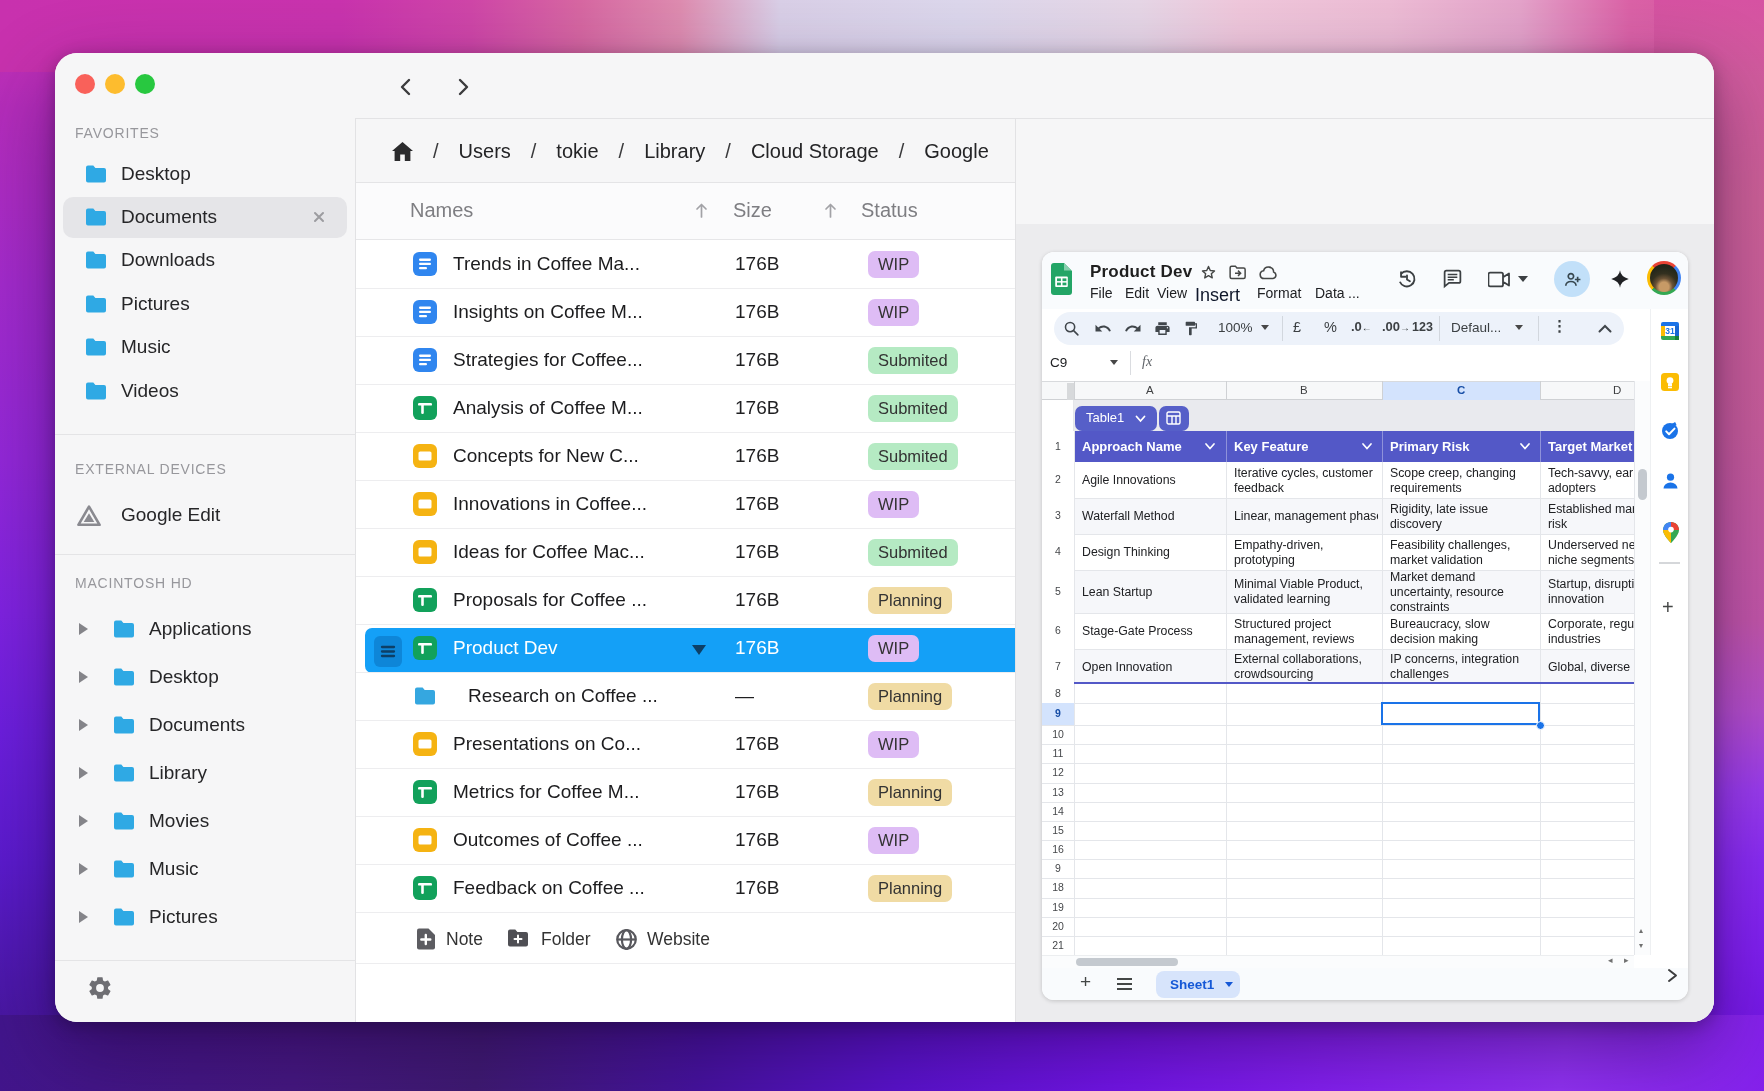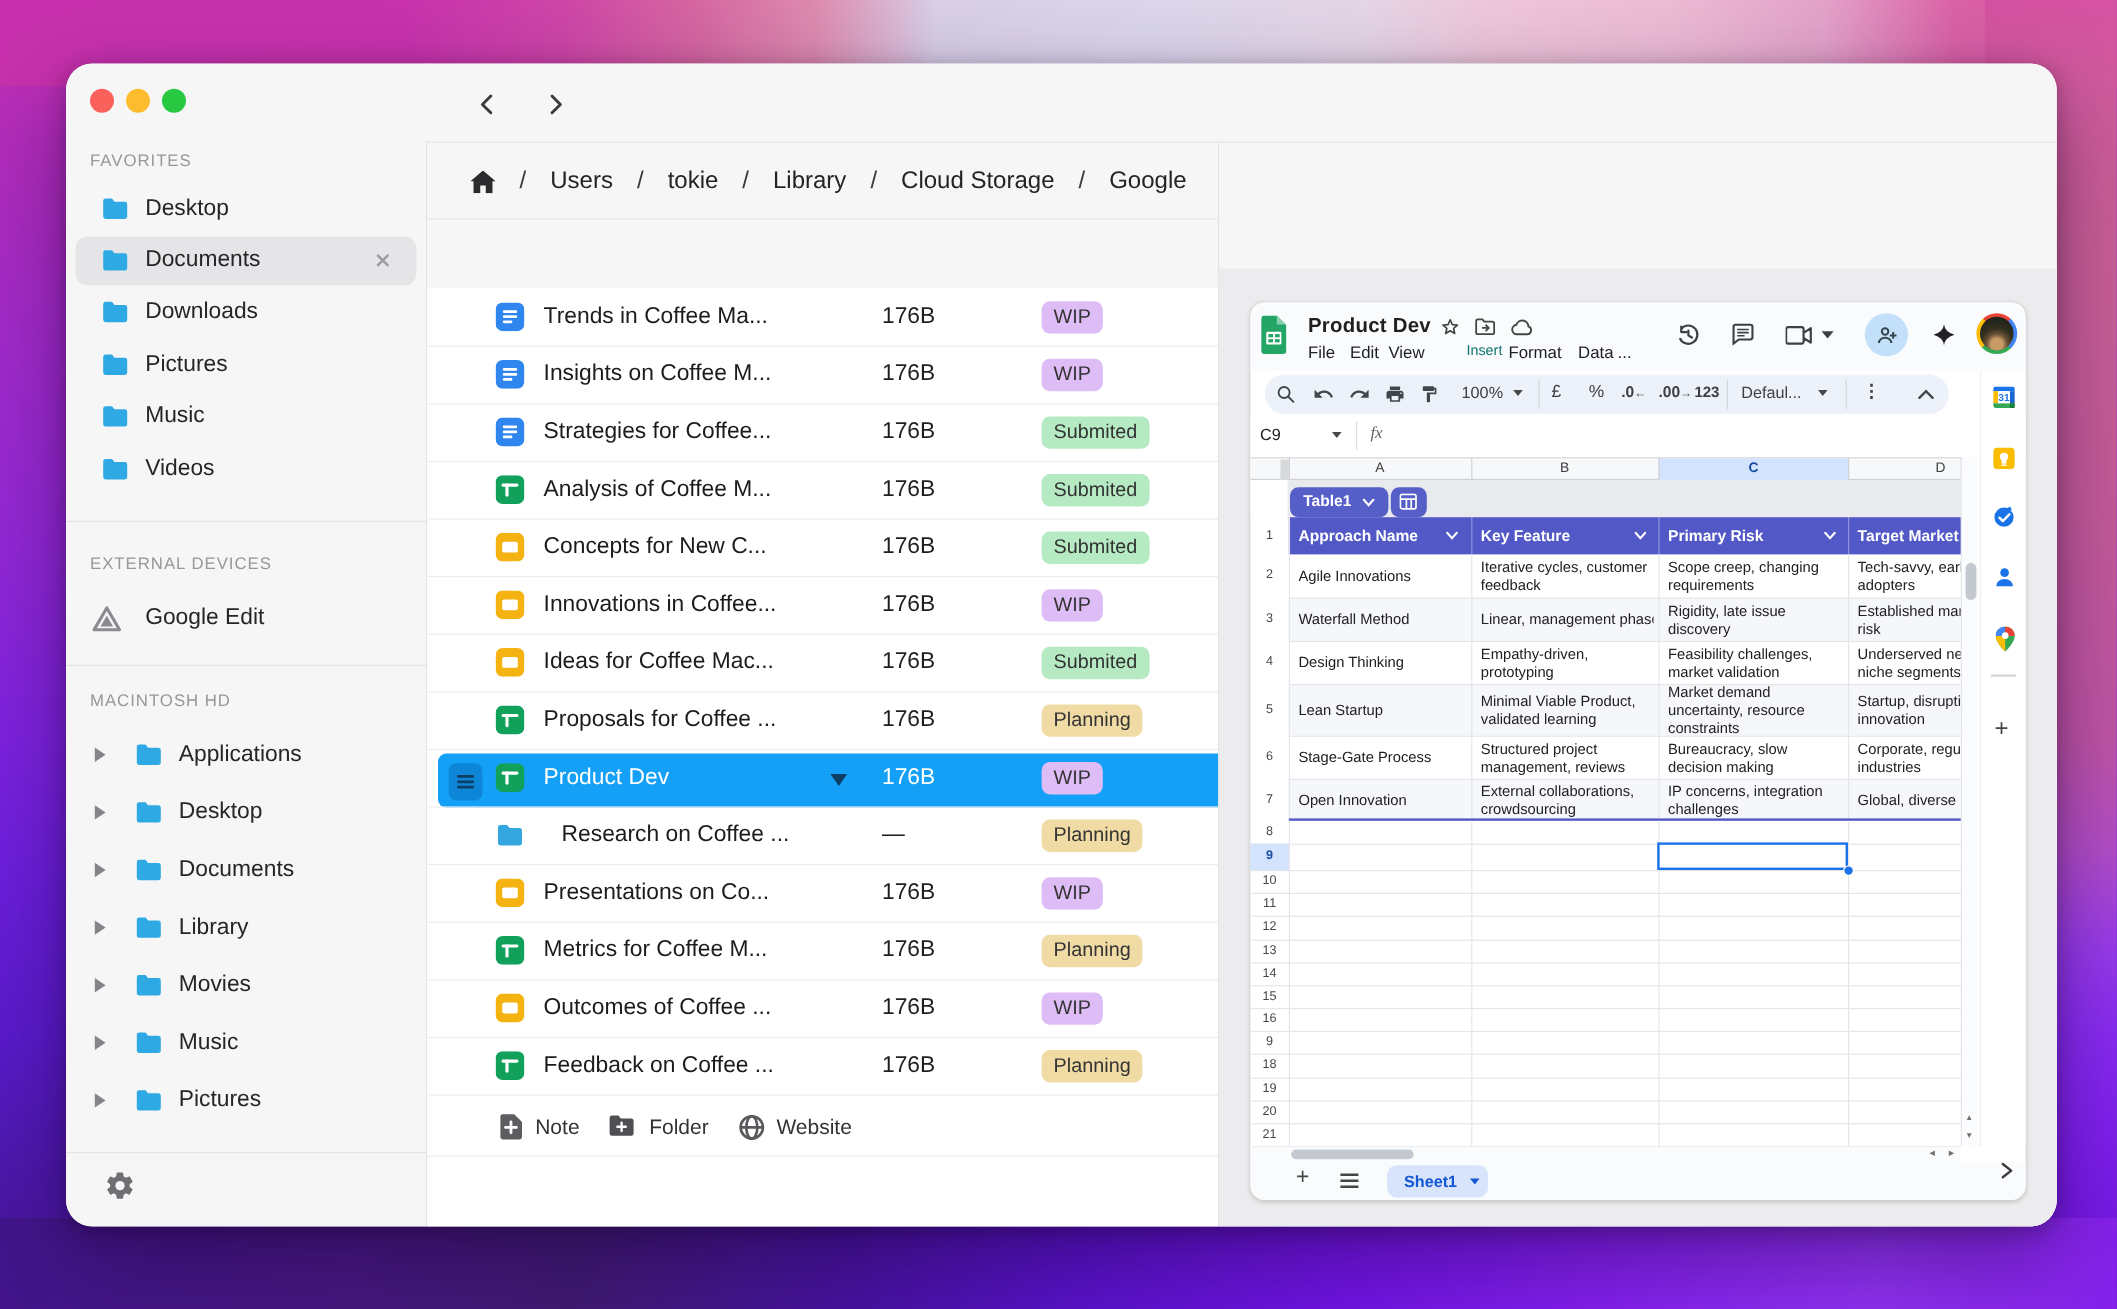--- a/index.html
+++ b/index.html
@@ -186,20 +186,35 @@
           <span class="csl">/</span>
           <span>tokie</span>
           <span class="csl">/</span>
           <span>Library</span>
           <span class="csl">/</span>
           <span>Cloud Storage</span>
           <span class="csl">/</span>
           <span>Google</span>
         </div>
       </div>
+<div class="a nhdr">
+        <span class="a" style="left:54px;top:16px">Names</span>
+        <span class="a" style="left:338px;top:19px">
+          <svg width="15" height="17" viewBox="0 0 15 17">
+            <path d="M7.5 15 V3 M3 7 L7.5 2.5 L12 7" fill="none" stroke="#a2a2a6" stroke-width="1.7" stroke-linecap="round" stroke-linejoin="round"></path>
+          </svg>
+        </span>
+        <span class="a" style="left:377px;top:16px">Size</span>
+        <span class="a" style="left:467px;top:19px">
+          <svg width="15" height="17" viewBox="0 0 15 17">
+            <path d="M7.5 15 V3 M3 7 L7.5 2.5 L12 7" fill="none" stroke="#a2a2a6" stroke-width="1.7" stroke-linecap="round" stroke-linejoin="round"></path>
+          </svg>
+        </span>
+        <span class="a" style="left:505px;top:16px">Status</span>
+      </div>
 <div class="a rows">
 <div class="a" style="left:57px;top:12px">
           <svg width="24" height="24" viewBox="0 0 24 24">
             <rect width="24" height="24" rx="6" fill="#3086ef"></rect>
             <rect x="6" y="6.6" width="12" height="2.3" rx="1.1" fill="#fff"></rect>
             <rect x="6" y="10.8" width="12" height="2.3" rx="1.1" fill="#fff"></rect>
             <rect x="6" y="15" width="8" height="2.3" rx="1.1" fill="#fff"></rect>
           </svg>
         </div>
 <div class="a rname" style="left:97px;top:13px">Trends in Coffee Ma...</div>
@@ -405,21 +420,21 @@
 <svg class="a ic" style="left:187px;top:13px" width="18" height="15" viewBox="0 0 24 20">
             <path fill="none" stroke="#454746" stroke-width="2" d="M1.5 3.5 q0-2 2-2 h5 l2 2.5 h9 q2 0 2 2 v10 q0 2-2 2 h-16 q-2 0-2-2 Z"></path>
             <path fill="none" stroke="#454746" stroke-width="2" d="M8 11 h7 M12 7.5 l3.5 3.5 -3.5 3.5"></path>
           </svg>
 <svg class="a ic" style="left:217px;top:14px" width="19" height="14" viewBox="0 0 24 17">
             <path fill="none" stroke="#454746" stroke-width="2" d="M6.5 15.5 a5 5 0 0 1 -.7-9.95 A6.5 6.5 0 0 1 18.5 7.2 a4.3 4.3 0 0 1 -.8 8.3 Z"></path>
           </svg>
 <div class="a" style="left:48px;top:33px;font-size:14px;color:#202124">File</div>
 <div class="a" style="left:83px;top:33px;font-size:14px;color:#202124">Edit</div>
 <div class="a" style="left:115px;top:33px;font-size:14px;color:#202124">View</div>
-<div class="a" style="left:180px;top:33px;font-size:12px;color:#0f766e">Insert</div>
+<div class="a" style="left:153px;top:33px;font-size:18px;color:#0f172a">Insert</div>
 <div class="a" style="left:215px;top:33px;font-size:14px;color:#202124">Format</div>
 <div class="a" style="left:273px;top:33px;font-size:14px;color:#202124">Data</div>
 <div class="a" style="left:306px;top:33px;font-size:14px;color:#202124">...</div>
 <svg class="a" style="left:354px;top:16px" width="22" height="22" viewBox="0 0 24 24">
             <g fill="none" stroke="#3c4043" stroke-width="2">
               <path d="M5.5 4.5 v5 h5" stroke-linecap="round" stroke-linejoin="round"></path>
               <path d="M4.2 15 a8.3 8.3 0 1 0 1.3-8.5"></path>
               <path d="M12 8.2 v4.3 l3.2 2" stroke-linecap="round"></path>
             </g>
           </svg>
@@ -505,21 +520,21 @@
 <div class="a" style="left:571px;top:132px;font-size:11.5px;color:#3f4042">D</div>
 <div class="a" style="left:25px;top:131px;width:7px;height:17px;background:#d7d9db"></div>
 <div class="a" style="left:32px;top:129px;width:1px;height:19px;background:#cfd1d4"></div>
 <div class="a" style="left:184px;top:129px;width:1px;height:19px;background:#cfd1d4"></div>
 <div class="a" style="left:340px;top:129px;width:1px;height:19px;background:#cfd1d4"></div>
 <div class="a" style="left:498px;top:129px;width:1px;height:19px;background:#cfd1d4"></div>
 <div class="a" style="left:592px;top:129px;width:1px;height:19px;background:#cfd1d4"></div>
 <div class="a" style="left:32px;top:148px;width:560px;height:31px;background:#e9eaee"></div>
 <div class="a" style="left:0;top:148px;width:32px;height:31px;background:#fff;border-right:1px solid #e4e6ea"></div>
 <div class="a" style="left:33px;top:154px;width:82px;height:25px;background:#565fc8;border-radius:7px"></div>
-<div class="a" style="left:44px;top:158px;font-size:13px;font-weight:bold;color:#fff">Table1</div>
+<div class="a" style="left:44px;top:158px;font-size:13px;font-weight:normal;color:#fff">Table1</div>
 <svg class="a" style="left:93px;top:163px" width="11" height="8" viewBox="0 0 11 8">
             <path d="M1.5 1.5 L5.5 6 L9.5 1.5" fill="none" stroke="#fff" stroke-width="1.8" stroke-linecap="round"></path>
           </svg>
 <div class="a" style="left:117px;top:154px;width:30px;height:25px;background:#565fc8;border-radius:7px"></div>
 <svg class="a" style="left:124px;top:159px" width="16" height="15" viewBox="0 0 16 15">
             <g fill="none" stroke="#fff" stroke-width="1.4">
               <rect x="1" y="1" width="13" height="12" rx="1.5"></rect>
               <path d="M1 5 h13 M6 5 v8 M10 5 v8"></path>
             </g>
           </svg>

